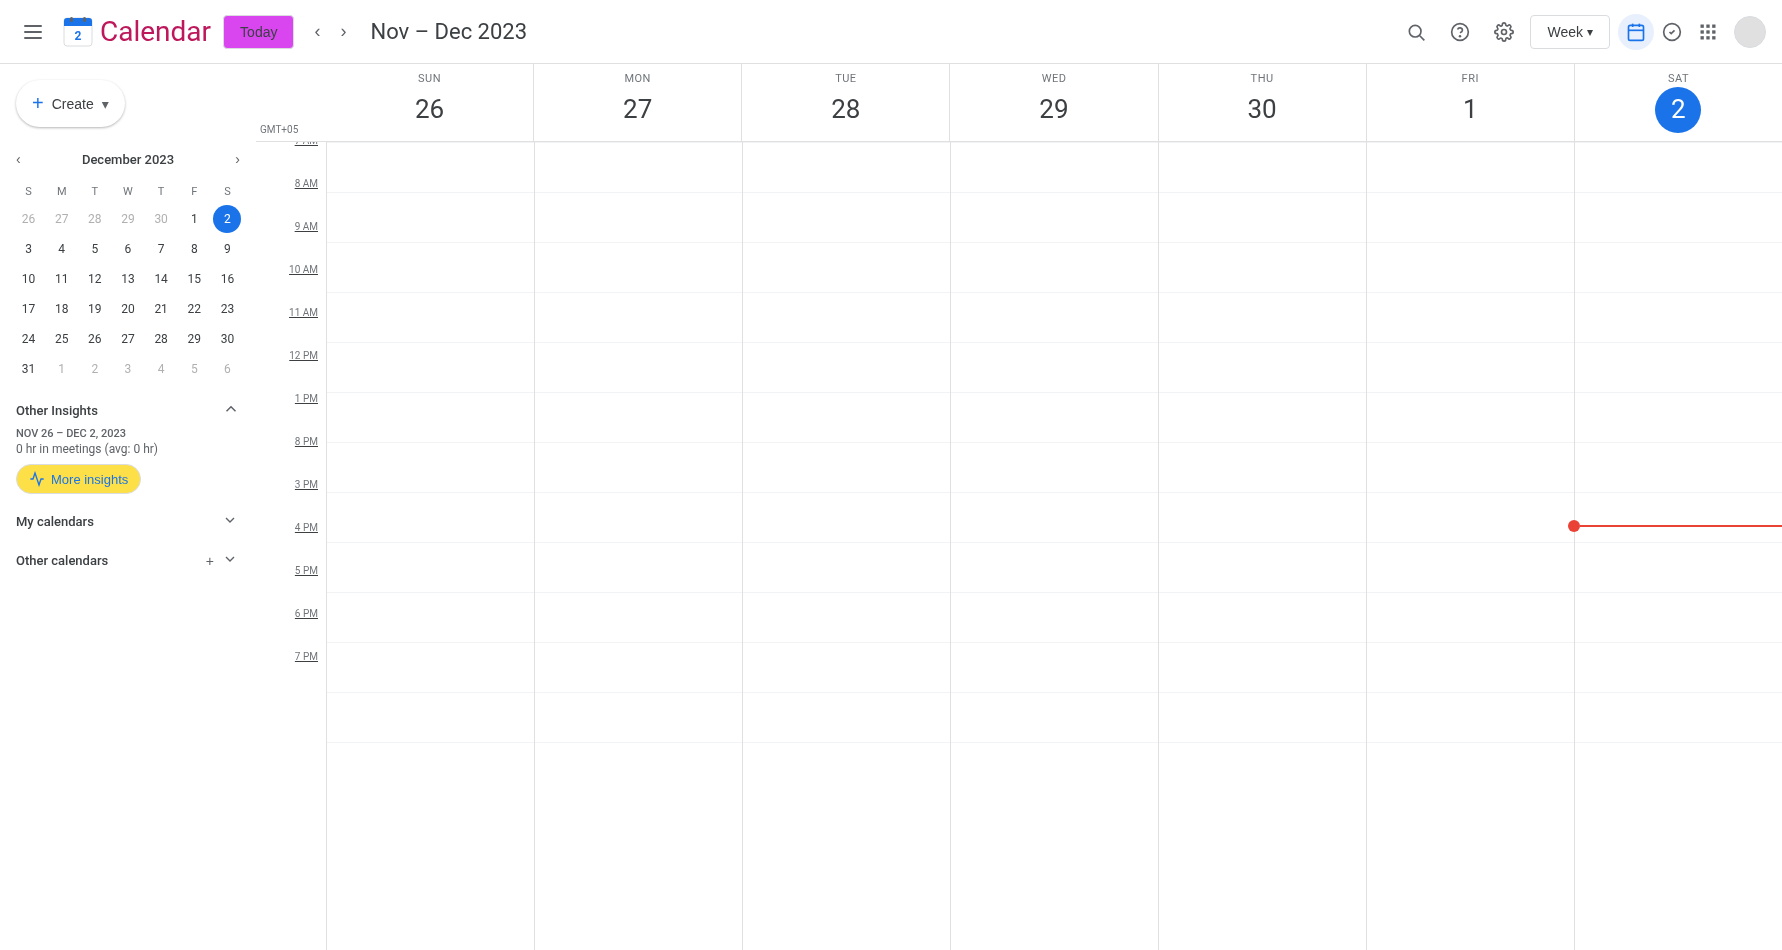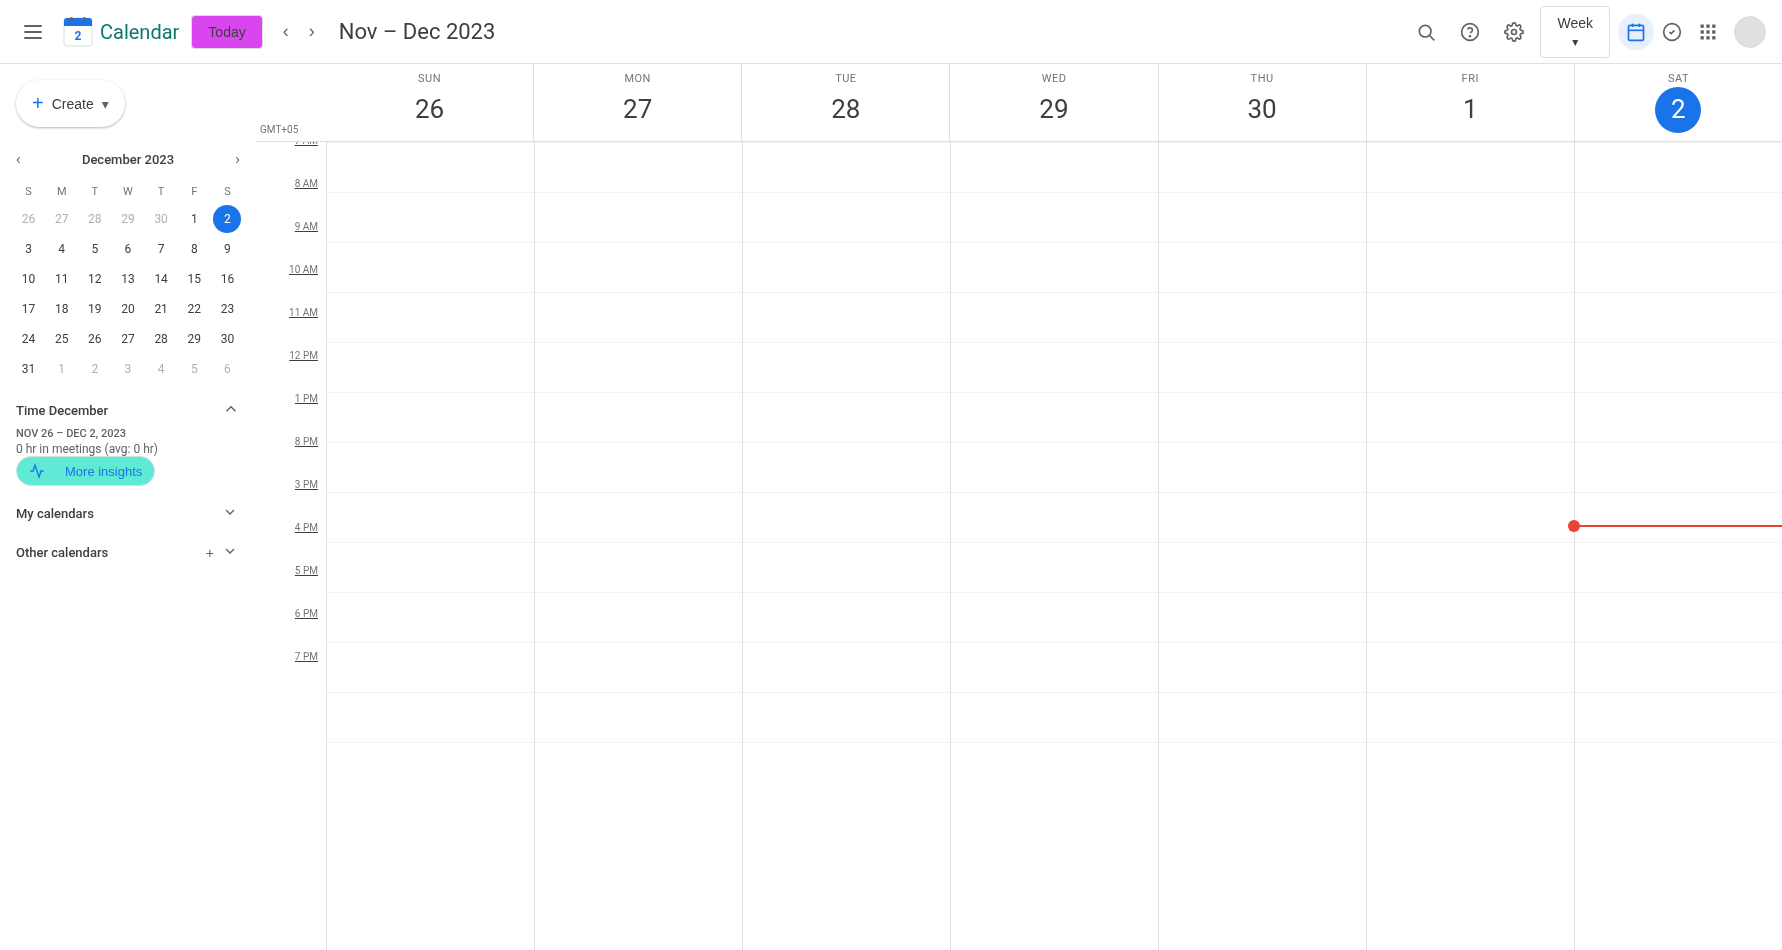--- a/index.html
+++ b/index.html
@@ -12,30 +12,30 @@
       height: 64px;
       padding: 0 16px;
       border-bottom: 1px solid #e0e0e0;
       gap: 8px;
     }
     .topbar-left { display: flex; align-items: center; gap: 12px; flex: 0 0 auto; }
     .hamburger-btn { display: flex; flex-direction: column; gap: 4px; cursor: pointer; padding: 8px; border-radius: 50%; border: none; background: transparent; }
     .hamburger-btn span { display: block; width: 18px; height: 2px; background: #5f6368; border-radius: 1px; }
     .logo-area { display: flex; align-items: center; gap: 6px; text-decoration: none; }
     .logo-icon { width: 32px; height: 32px; }
-    .logo-text { font-size: 20px; color: #0f766e; font-weight: 400; }
+    .logo-text { font-size: 28px; color: #be185d; font-weight: 400; }
     .today-btn { padding: 8px 16px; border: 1px solid #dadce0; border-radius: 4px; background: #d946ef; font-size: 14px; cursor: pointer; color: #3c4043; }
     .nav-arrows { display: flex; gap: 4px; }
     .nav-arrow { background: transparent; border: none; cursor: pointer; padding: 8px; border-radius: 50%; color: #5f6368; font-size: 18px; display: flex; align-items: center; justify-content: center; }
     .date-range { font-size: 22px; color: #3c4043; font-weight: 400; margin-left: 4px; }
 
     .topbar-right { display: flex; align-items: center; gap: 8px; margin-left: auto; }
     .icon-btn { background: transparent; border: none; cursor: pointer; padding: 8px; border-radius: 50%; color: #5f6368; display: flex; align-items: center; justify-content: center; }
     .icon-btn svg { width: 20px; height: 20px; }
-    .week-selector { display: flex; align-items: center; padding: 8px 16px; border: 1px solid #dadce0; border-radius: 4px; background: #fff; font-size: 14px; cursor: pointer; gap: 4px; color: #3c4043; flex-direction: column; }
+    .week-selector { display: flex; align-items: center; padding: 8px 16px; border: 1px solid #dadce0; border-radius: 4px; background: #fff; font-size: 14px; cursor: pointer; gap: 4px; color: #3c4043; }
     .view-btns { display: flex; align-items: center; }
     .view-btn { padding: 8px; border: none; background: transparent; cursor: pointer; border-radius: 50%; display: flex; align-items: center; justify-content: center; }
     .view-btn.active { background: #e8f0fe; }
     .view-btn svg { width: 20px; height: 20px; }
     .grid-btn { padding: 8px; border: none; background: transparent; cursor: pointer; display: flex; align-items: center; justify-content: center; }
 
     
     .main-layout { display: flex; height: calc(950px - 64px); }
 
     
@@ -60,22 +60,22 @@
 
     
     .sidebar-section { padding: 8px 16px; }
     .meet-with-title { font-size: 13px; color: #3c4043; font-weight: 500; margin-bottom: 8px; }
     .people-search { display: flex; align-items: center; gap: 8px; padding: 8px 12px; border: 1px solid #dadce0; border-radius: 24px; cursor: pointer; color: #5f6368; font-size: 13px; }
 
     .time-insights-header { display: flex; align-items: center; justify-content: space-between; margin-bottom: 6px; }
     .time-insights-title { font-size: 13px; font-weight: 500; color: #3c4043; }
     .collapse-btn { background: transparent; border: none; cursor: pointer; color: #5f6368; }
     .time-insights-date { font-size: 11px; color: #5f6368; font-weight: 500; margin-bottom: 2px; }
-    .time-insights-stat { font-size: 12px; color: #5f6368; margin-bottom: 0; }
-    .more-insights-btn { display: flex; align-items: center; gap: 20px; padding: 6px 12px; border: 1px solid #dadce0; border-radius: 16px; background: #5eead4; cursor: pointer; font-size: 13px; color: #1a73e8; }
+    .time-insights-stat { font-size: 12px; color: #5f6368; margin-bottom: 8px; }
+    .more-insights-btn { display: flex; align-items: center; gap: 6px; padding: 6px 12px; border: 1px solid #dadce0; border-radius: 16px; background: #fde047; cursor: pointer; font-size: 13px; color: #1a73e8; }
 
     .calendars-section { padding: 0 8px; }
     .calendars-header { display: flex; align-items: center; justify-content: space-between; padding: 8px 8px; cursor: pointer; }
     .calendars-title { font-size: 13px; font-weight: 500; color: #3c4043; }
     .calendars-actions { display: flex; gap: 4px; }
     .cal-action-btn { background: transparent; border: none; cursor: pointer; color: #5f6368; padding: 2px; font-size: 14px; }
 
     
     .calendar-area { flex: 1; display: flex; flex-direction: column; overflow: hidden; }
     .cal-header-row { display: flex; border-bottom: 1px solid #e0e0e0; }
@@ -264,21 +264,21 @@
               <div class="mini-cal-day other-month">5</div>
               <div class="mini-cal-day other-month">6</div>
             </div>
           </div>
       </div>
     </div>
 
 
     <div class="sidebar-section" style="margin-top:8px;">
       <div class="time-insights-header">
-        <span class="time-insights-title">Time December</span>
+        <span class="time-insights-title">Other Insights</span>
         <button class="collapse-btn">
           <svg width="18" height="18" viewBox="0 0 24 24" fill="none" stroke="#5f6368" stroke-width="2">
               <polyline points="18 15 12 9 6 15"></polyline>
             </svg>
         </button>
       </div>
       <div class="time-insights-date">NOV 26 – DEC 2, 2023</div>
       <div class="time-insights-stat">0 hr in meetings (avg: 0 hr)</div>
       <button class="more-insights-btn">
         <svg width="16" height="16" viewBox="0 0 24 24" fill="none" stroke="#1a73e8" stroke-width="2">

